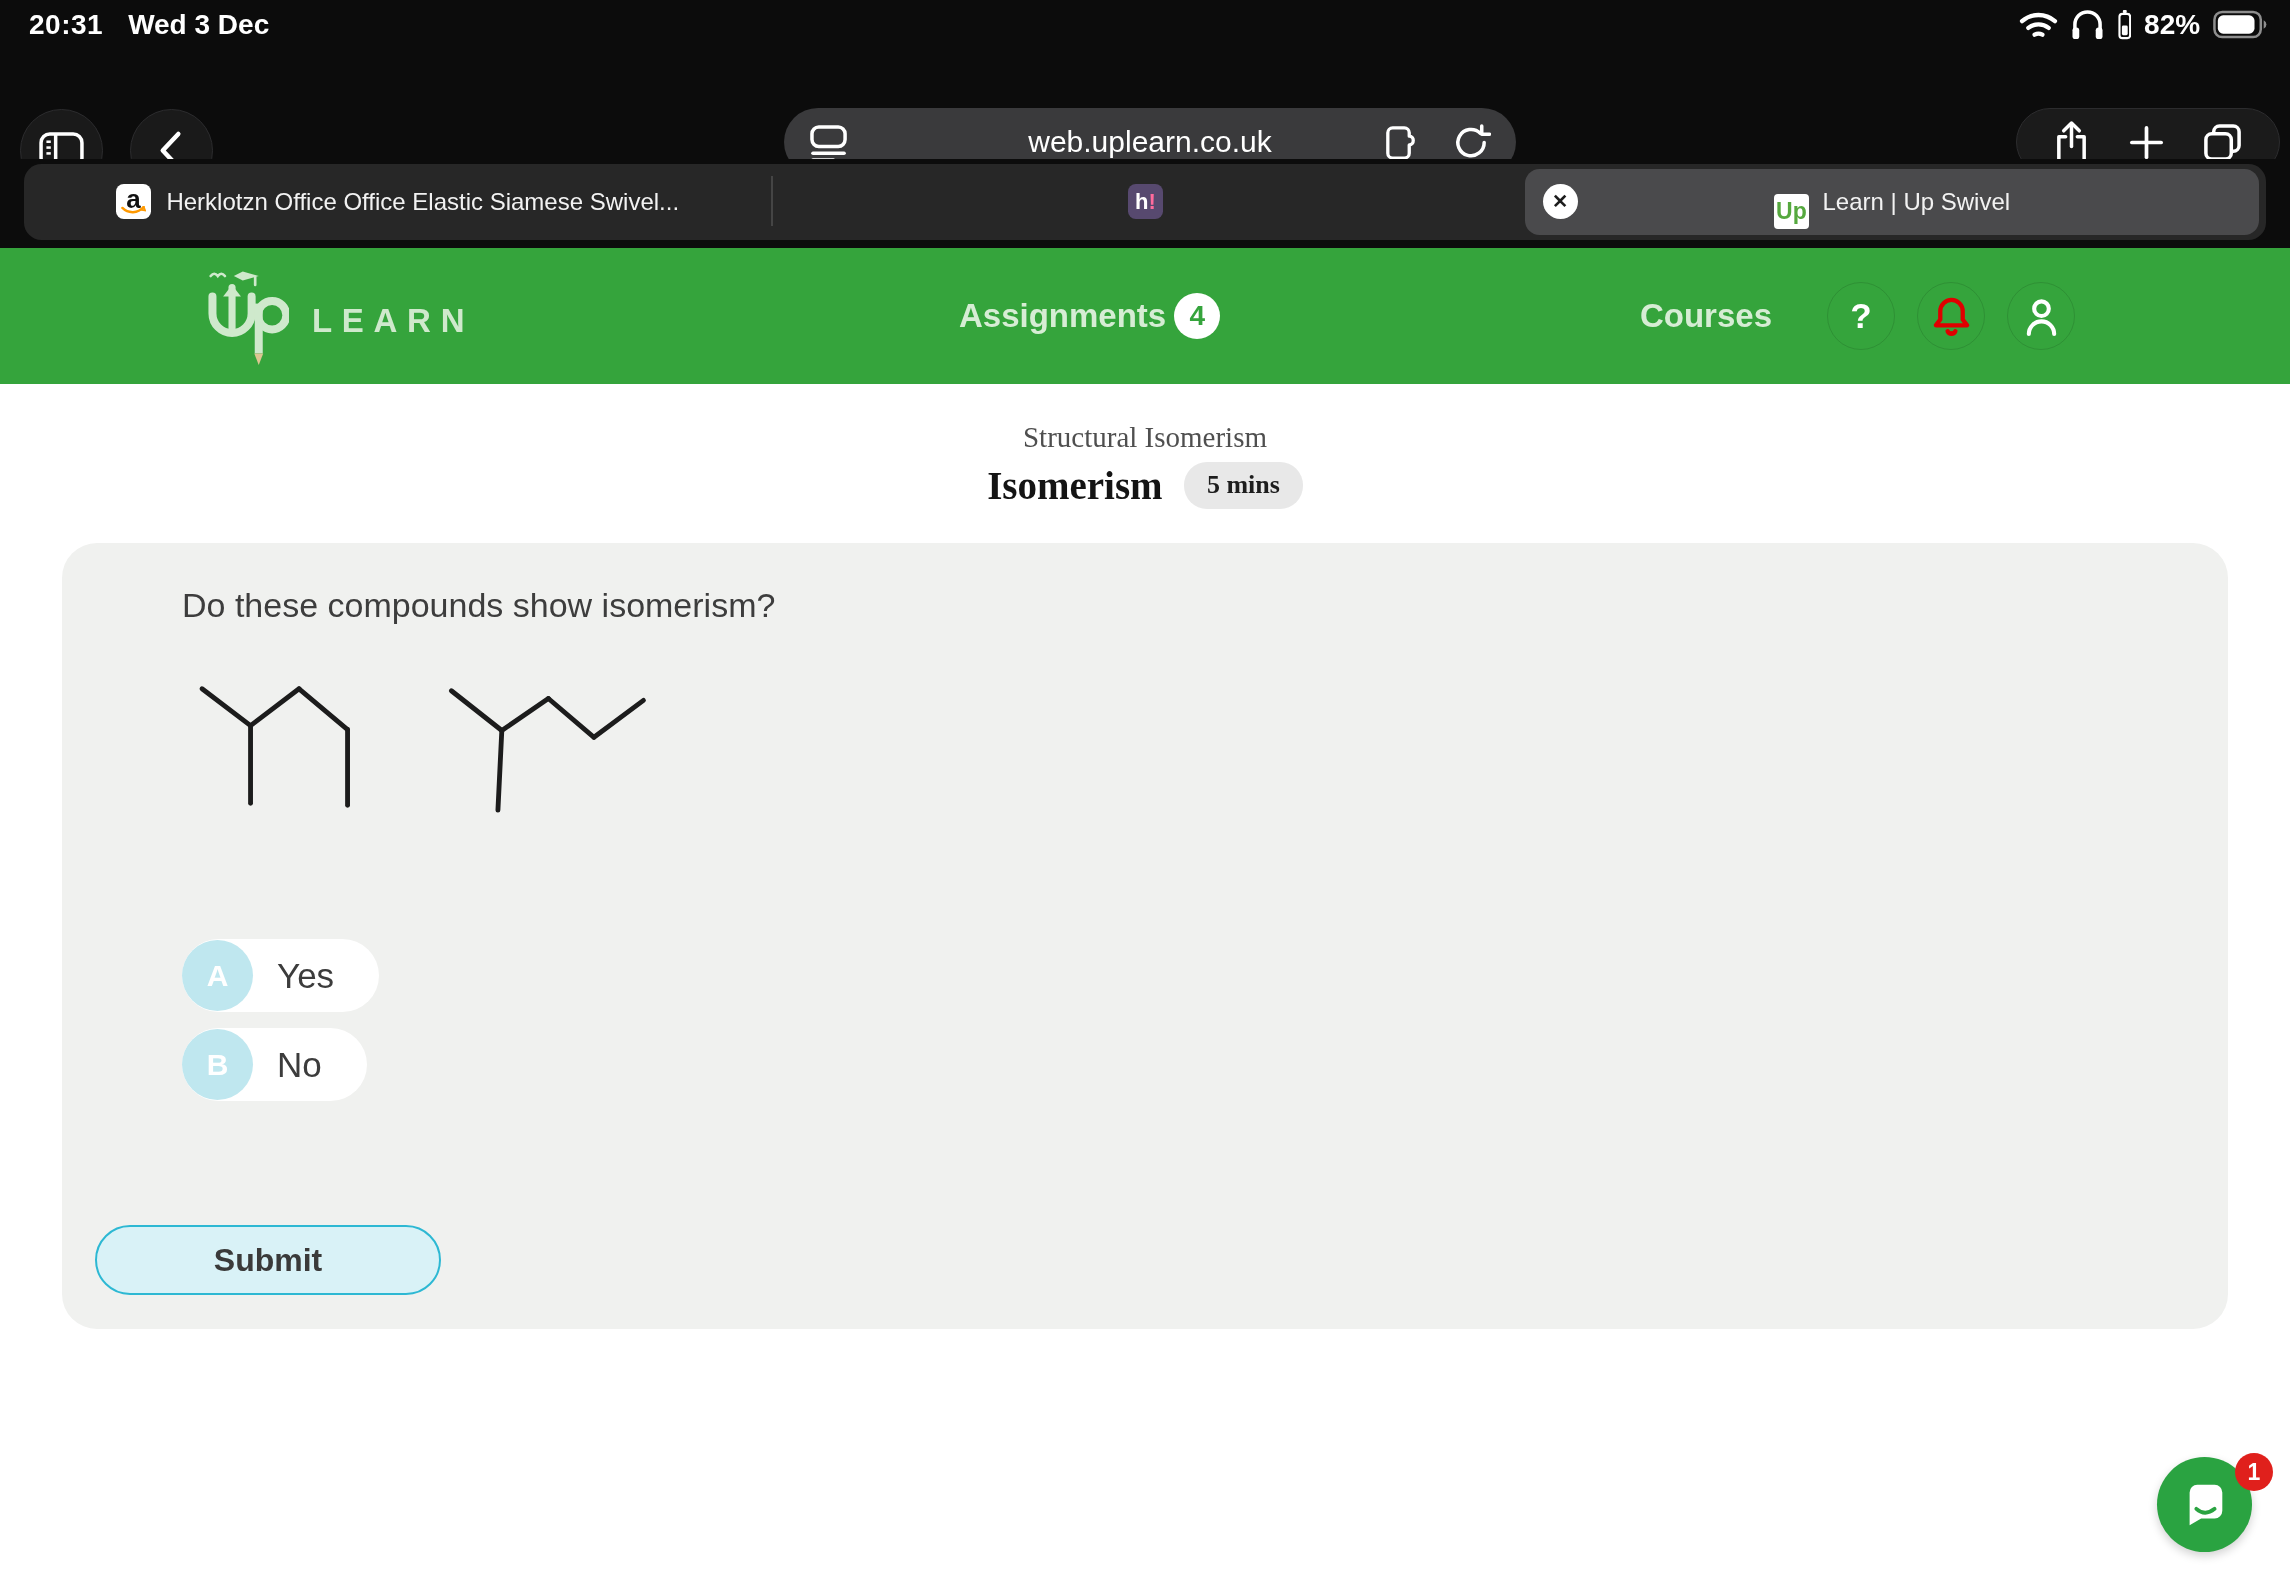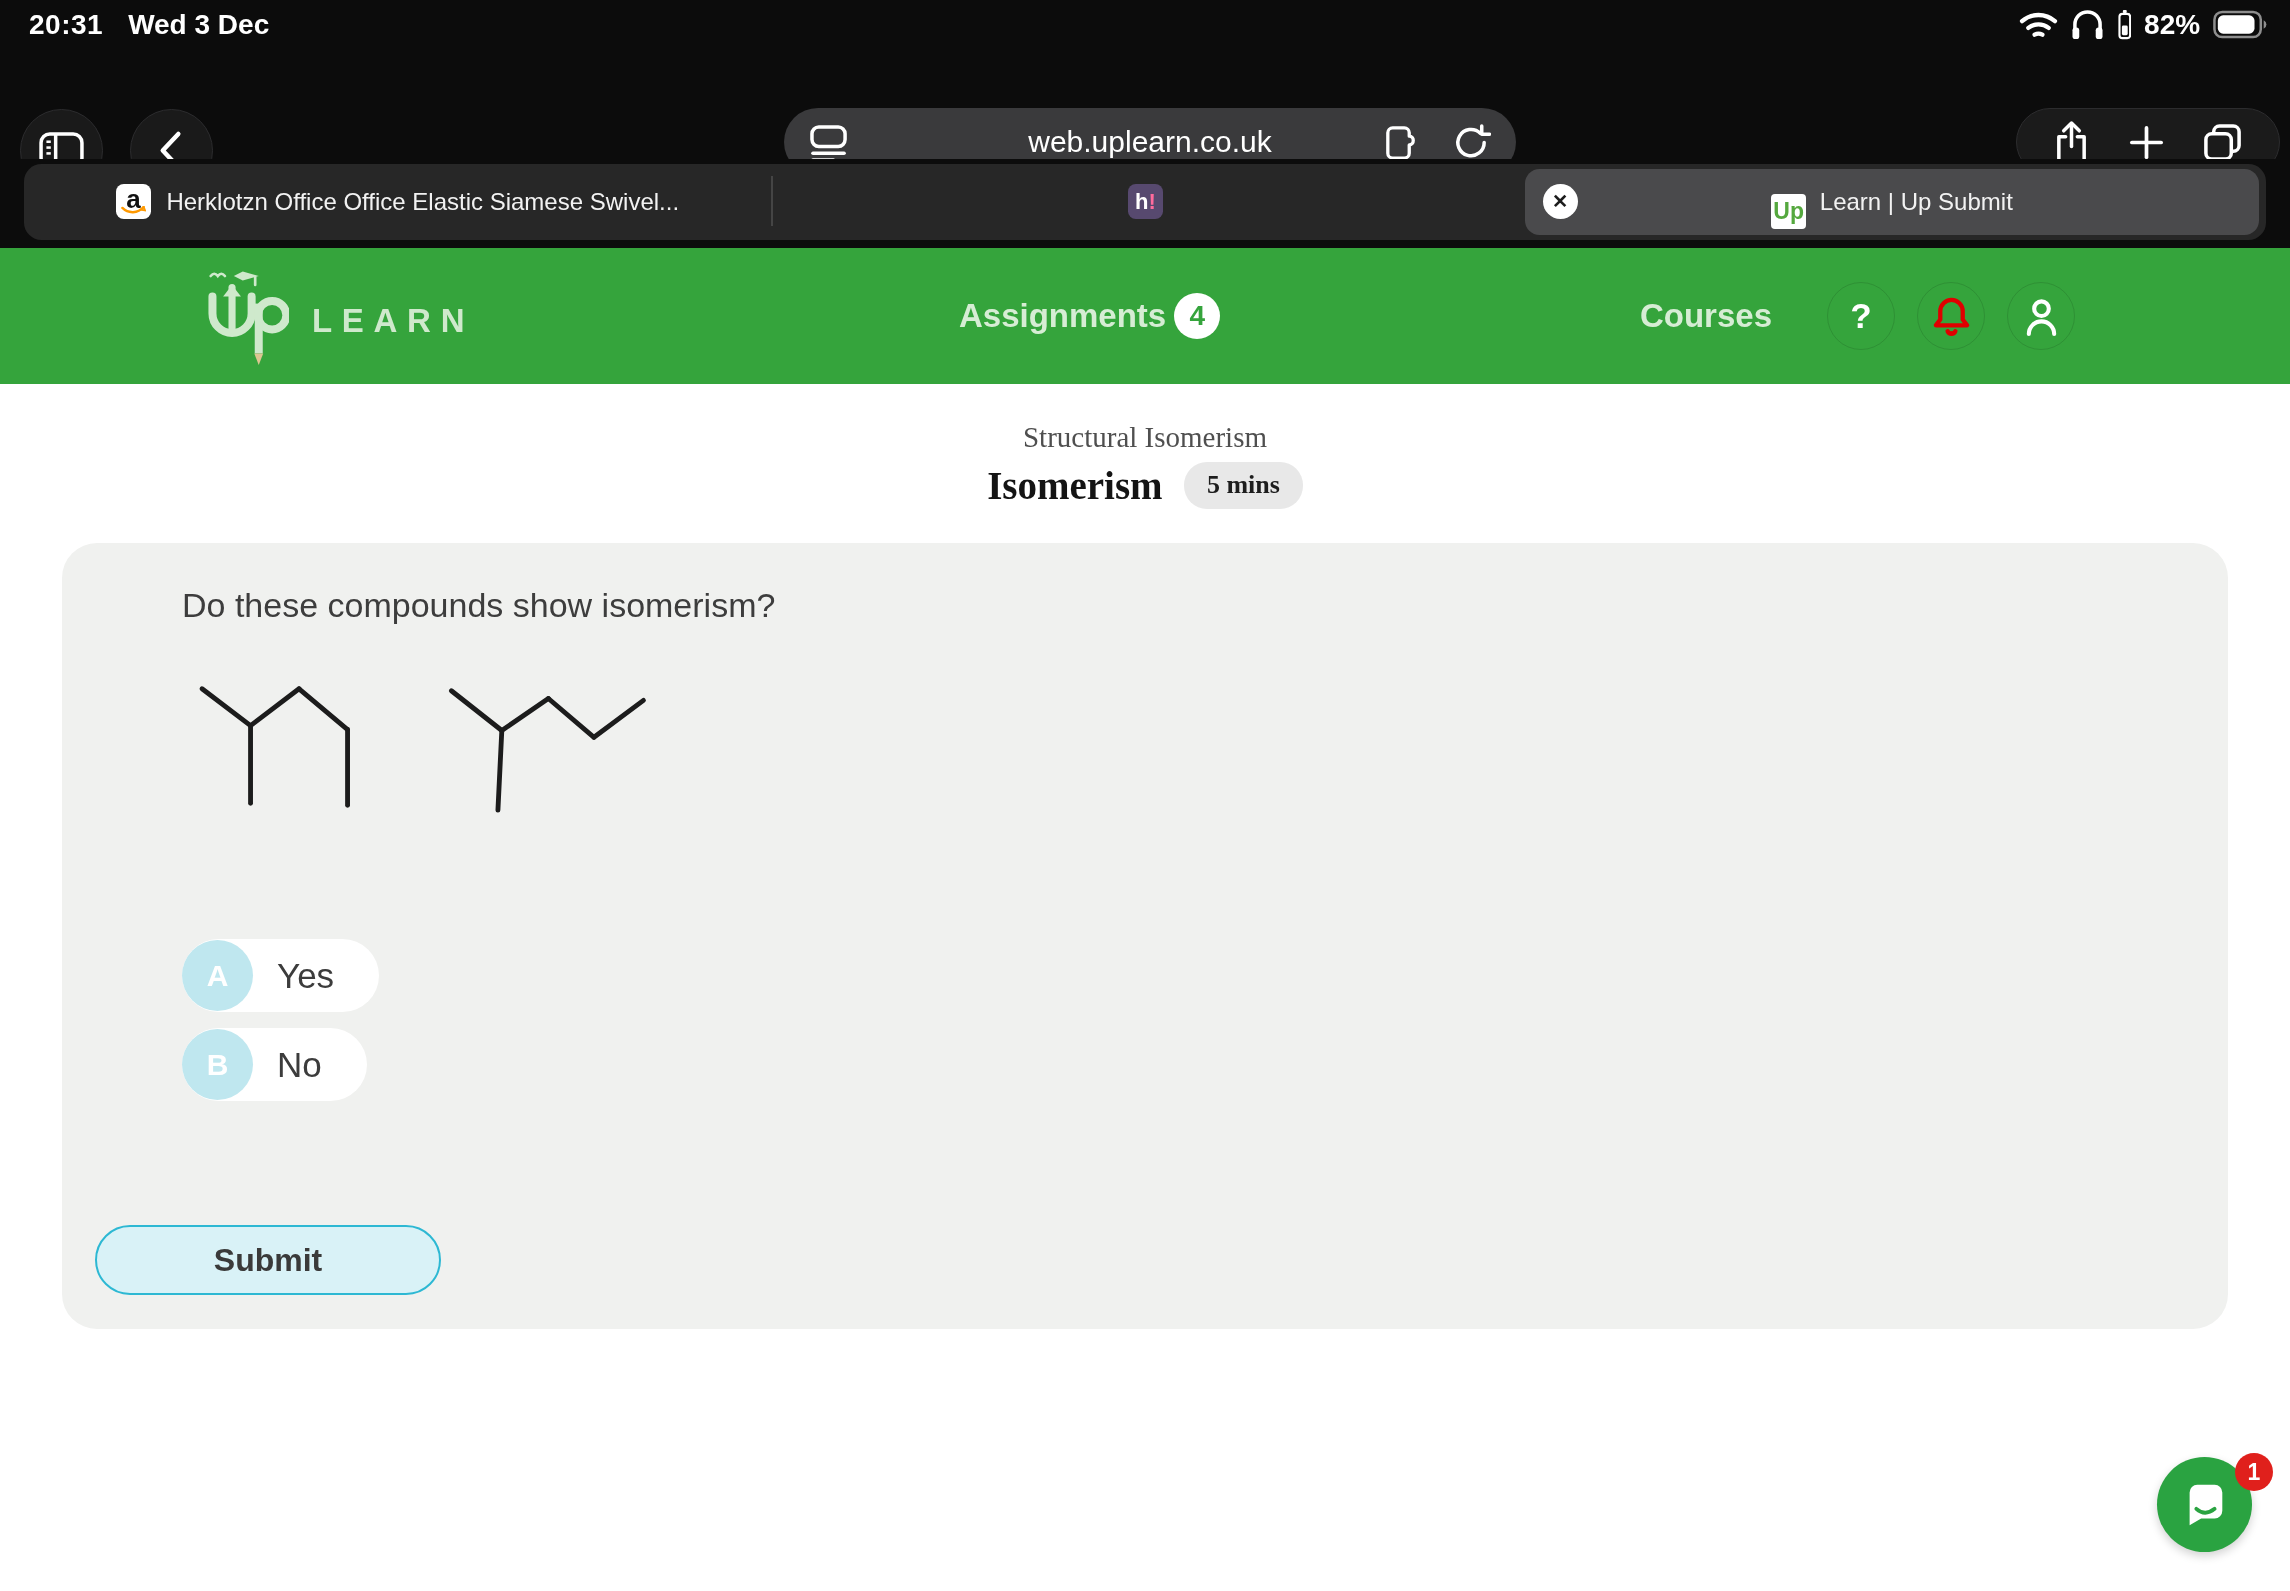--- a/index.html
+++ b/index.html
@@ -212,21 +212,21 @@
         <span class="fav fav-h">
           <span class="h">h</span>
             <span class="bang">!</span>
         </span>
       </div>
       <div class="tab-active">
         <span class="tab-close">✕</span>
         <span class="fav fav-up">
           <span class="up">Up</span>
         </span>
-        <span class="tab-title">Learn | Up Submit</span>
+        <span class="tab-title">Learn | Up Swivel</span>
       </div>
     </div>
   </div>
 
   <div class="navbar">
     <div class="nav-left">
       <span>
         <svg width="89" height="105" viewBox="0 0 100 117" fill="none">
           <path d="M14 36v19a22 22 0 0 0 44 0V36" stroke="#cfe9cc" stroke-width="9" stroke-linecap="round"></path>
           <path d="M36 74V26" stroke="#cfe9cc" stroke-width="8" stroke-linecap="round"></path>

